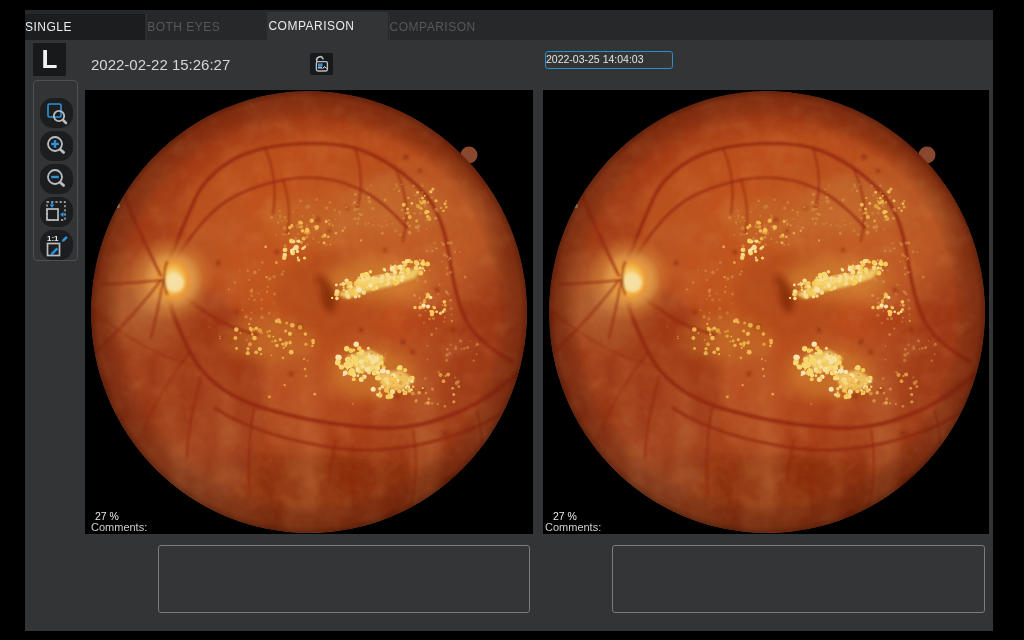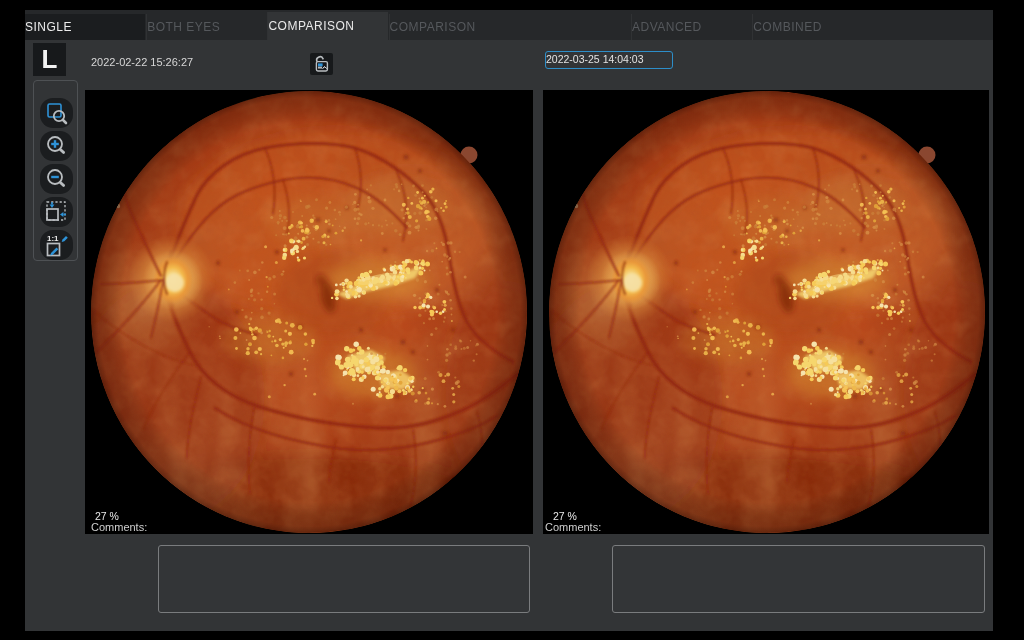--- a/index.html
+++ b/index.html
@@ -3,21 +3,21 @@
 *{margin:0;padding:0;box-sizing:border-box}
 html,body{width:1024px;height:640px;background:#000;overflow:hidden;font-family:"Liberation Sans",sans-serif}
 #app{position:absolute;left:25px;top:10px;width:968px;height:621px;background:#323436}
 #tabbar{position:absolute;left:0;top:0;width:968px;height:30px;background:#26282a}
 .tab{position:absolute;top:4px;height:26px;line-height:26px;text-align:left;font-size:12px;letter-spacing:0.5px;color:#55585c;background:#26282a;border-left:1px solid #303234}
 .tab.on{top:2px;height:28px;line-height:28px;background:#323436;color:#e9e9e9}
 .tab.lit{color:#ededed;background:#1b1d1f;border-left:none}
 .btnL{position:absolute;left:8px;top:33px;width:33px;height:33px;background:#17191b;color:#f2f2f2;font-size:26px;font-weight:bold;text-align:center;line-height:32px}
 #tools{position:absolute;left:8px;top:70px;width:45px;height:181px;border:1px solid #4e5154;border-radius:4px}
 .tbtn{position:absolute;left:6px;width:33px;height:30px;background:#1b1d1f;border-radius:13px}
-.date1{position:absolute;left:66px;top:46px;font-size:11px;color:#d6d6d6}
+.date1{position:absolute;left:66px;top:46px;font-size:15px;color:#d6d6d6}
 .datebox{position:absolute;left:520px;top:41px;width:128px;height:18px;border:1.5px solid #2d8ec9;border-radius:3px;color:#e3e3e3;font-size:10.5px;line-height:15px}
 .lockbtn{position:absolute;left:285px;top:43px;width:23px;height:22px;background:#17191b;border-radius:2px}
 .panel{position:absolute;top:80px;width:448px;height:444px;background:#000}
 .p1{left:60px}.p2{left:518px;width:446px}
 .zoom{position:absolute;left:10px;bottom:12px;font-size:10.5px;color:#e8e8e8}
 .clabel{position:absolute;top:511px;font-size:11px;color:#cfcfcf}
 .cbox{position:absolute;top:535px;height:68px;border:1px solid #7a7c7e;border-radius:3px;background:#333537}
 </style></head><body>
 <svg width="0" height="0" style="position:absolute">
     <defs>
@@ -909,22 +909,20 @@
         </g>
       </g>
     </defs>
   </svg>
 <div id="app">
     <div id="tabbar">
       <div class="tab lit" style="left:0.0px;width:120.2px">SINGLE</div>
       <div class="tab " style="left:121.2px;width:120.2px">BOTH EYES</div>
       <div class="tab on" style="left:242.4px;width:120.2px">COMPARISON</div>
       <div class="tab " style="left:363.6px;width:120.2px">COMPARISON</div>
-      <div class="tab " style="left:606.0px;width:120.2px">ADVANCED</div>
-      <div class="tab " style="left:727.2px;width:120.2px">COMBINED</div>
     </div>
     <div class="btnL">L</div>
     <div id="tools">
       <div class="tbtn" style="top:17px"><svg width="33" height="30" viewBox="0 0 33 30">
 <rect x="8" y="6" width="13" height="13" rx="1.5" fill="none" stroke="#2e93d8" stroke-width="1.6"></rect>
 <circle cx="19" cy="18" r="5.2" fill="none" stroke="#b9bdc0" stroke-width="1.8"></circle>
 <line x1="23" y1="22" x2="26" y2="25" stroke="#b9bdc0" stroke-width="2.6" stroke-linecap="round"></line>
 </svg></div>
       <div class="tbtn" style="top:50px"><svg width="33" height="30" viewBox="0 0 33 30">
 <circle cx="15" cy="13" r="7" fill="none" stroke="#b9bdc0" stroke-width="1.8"></circle>

